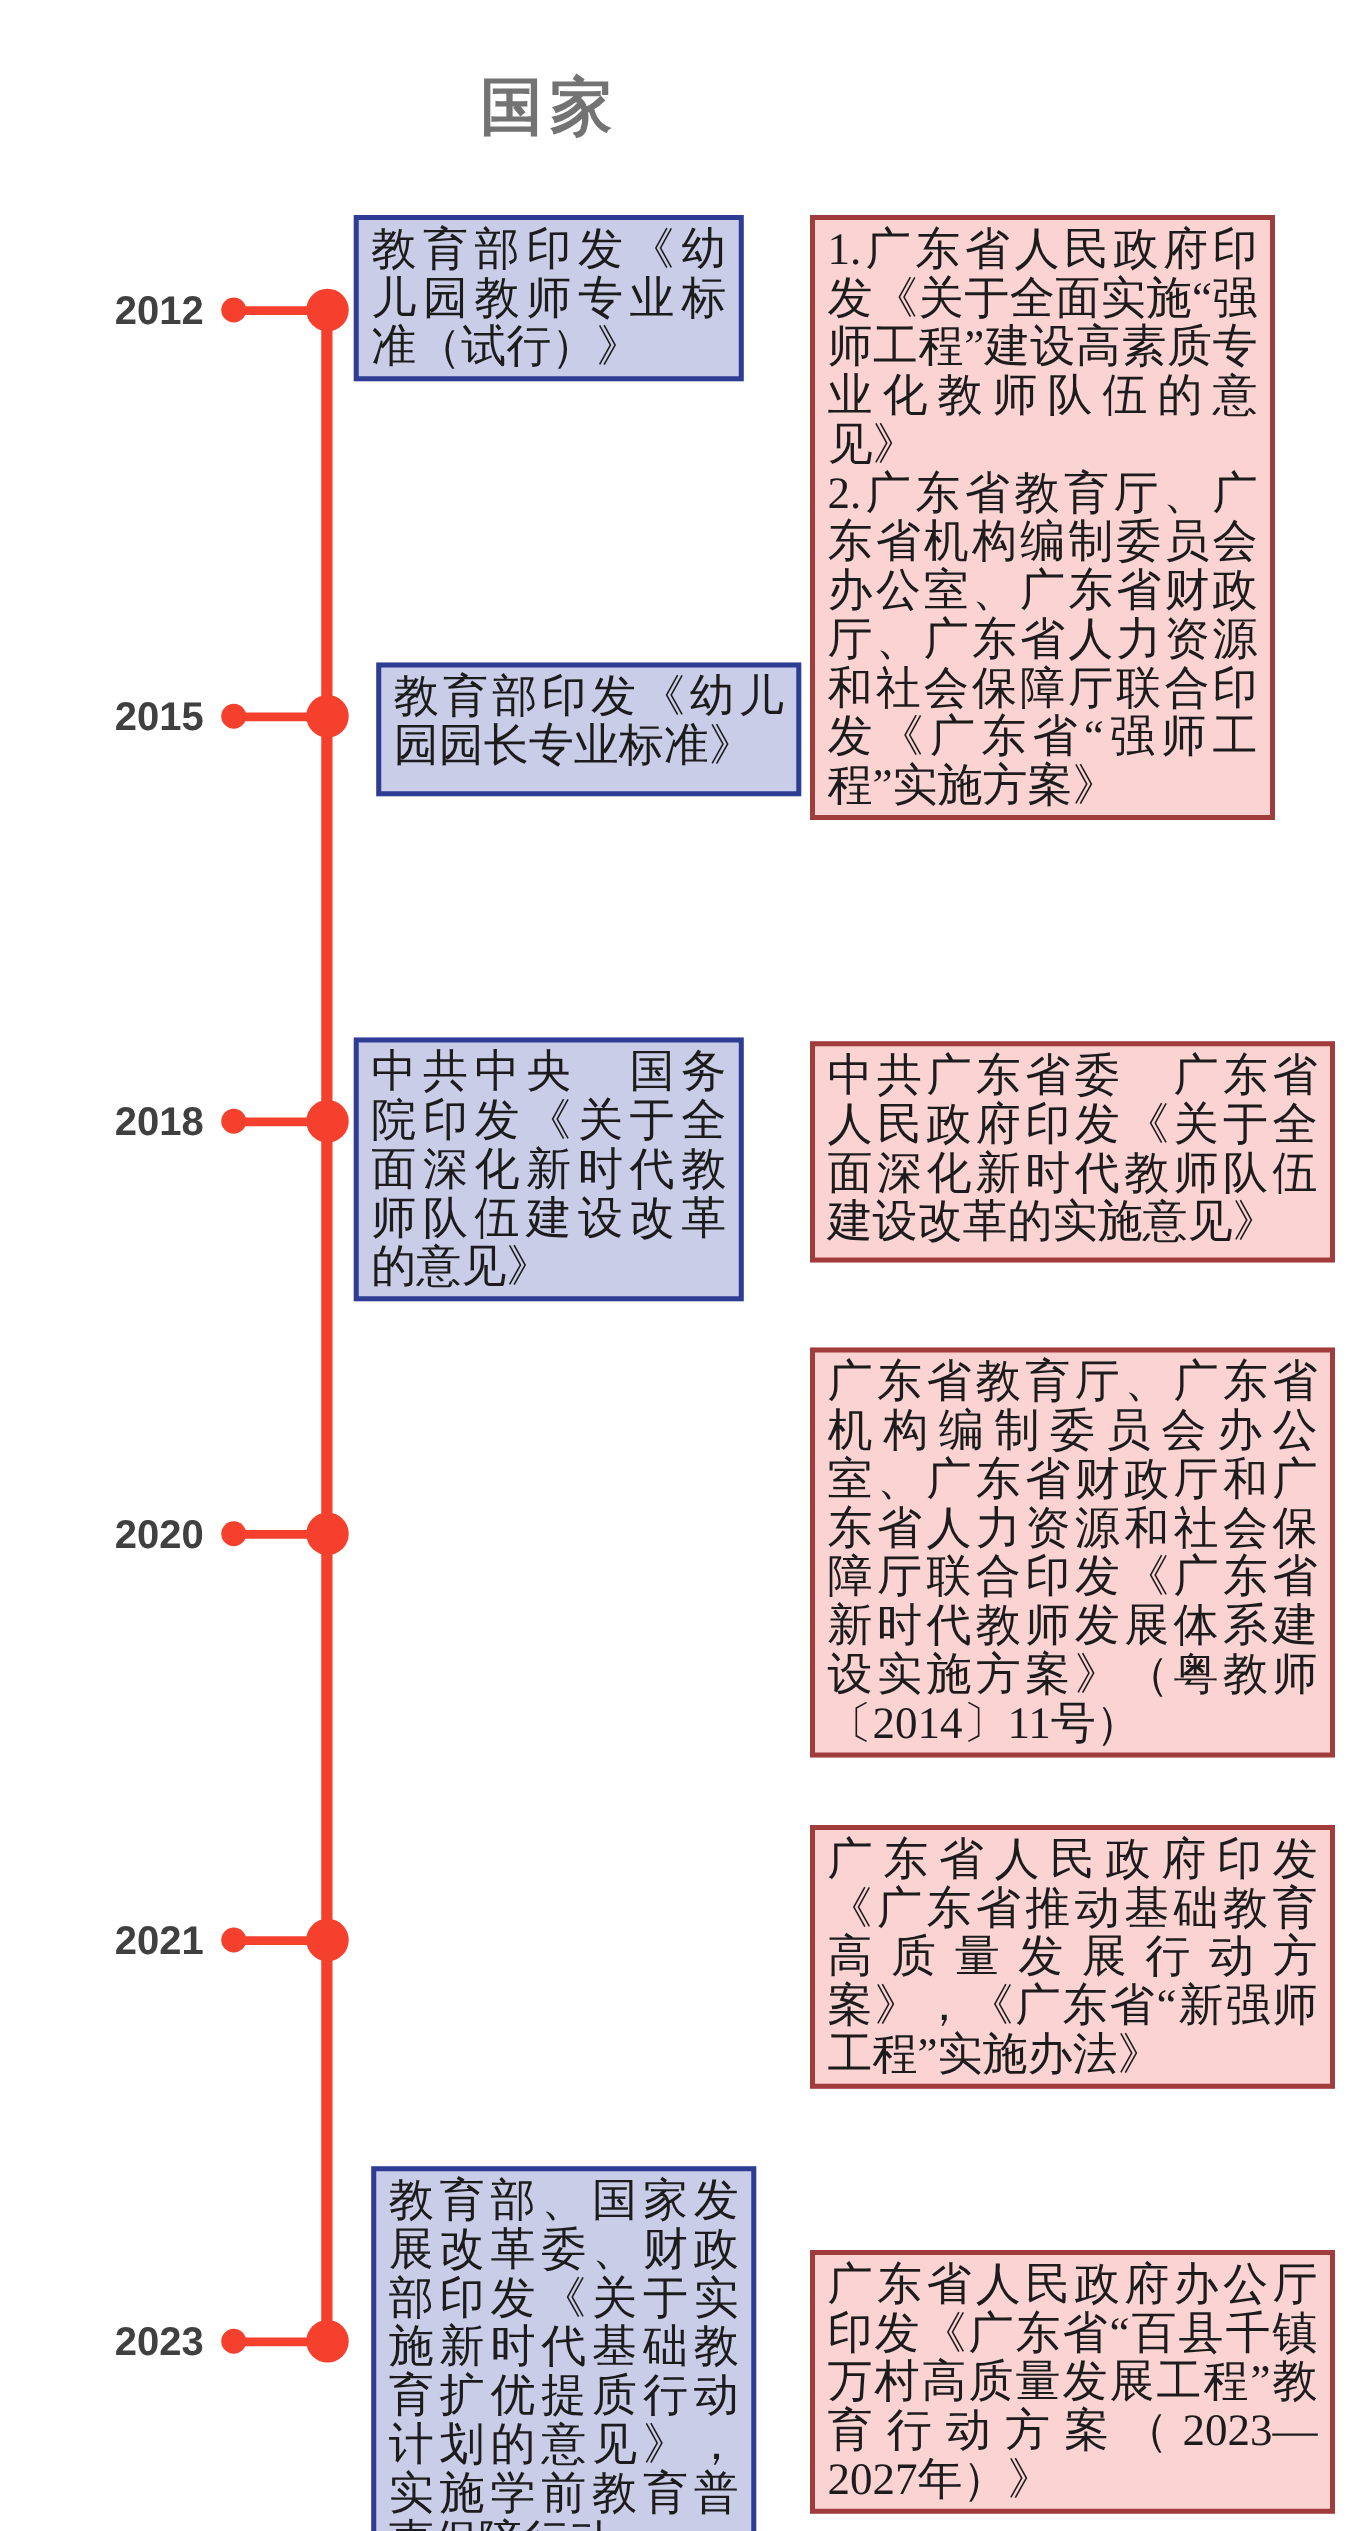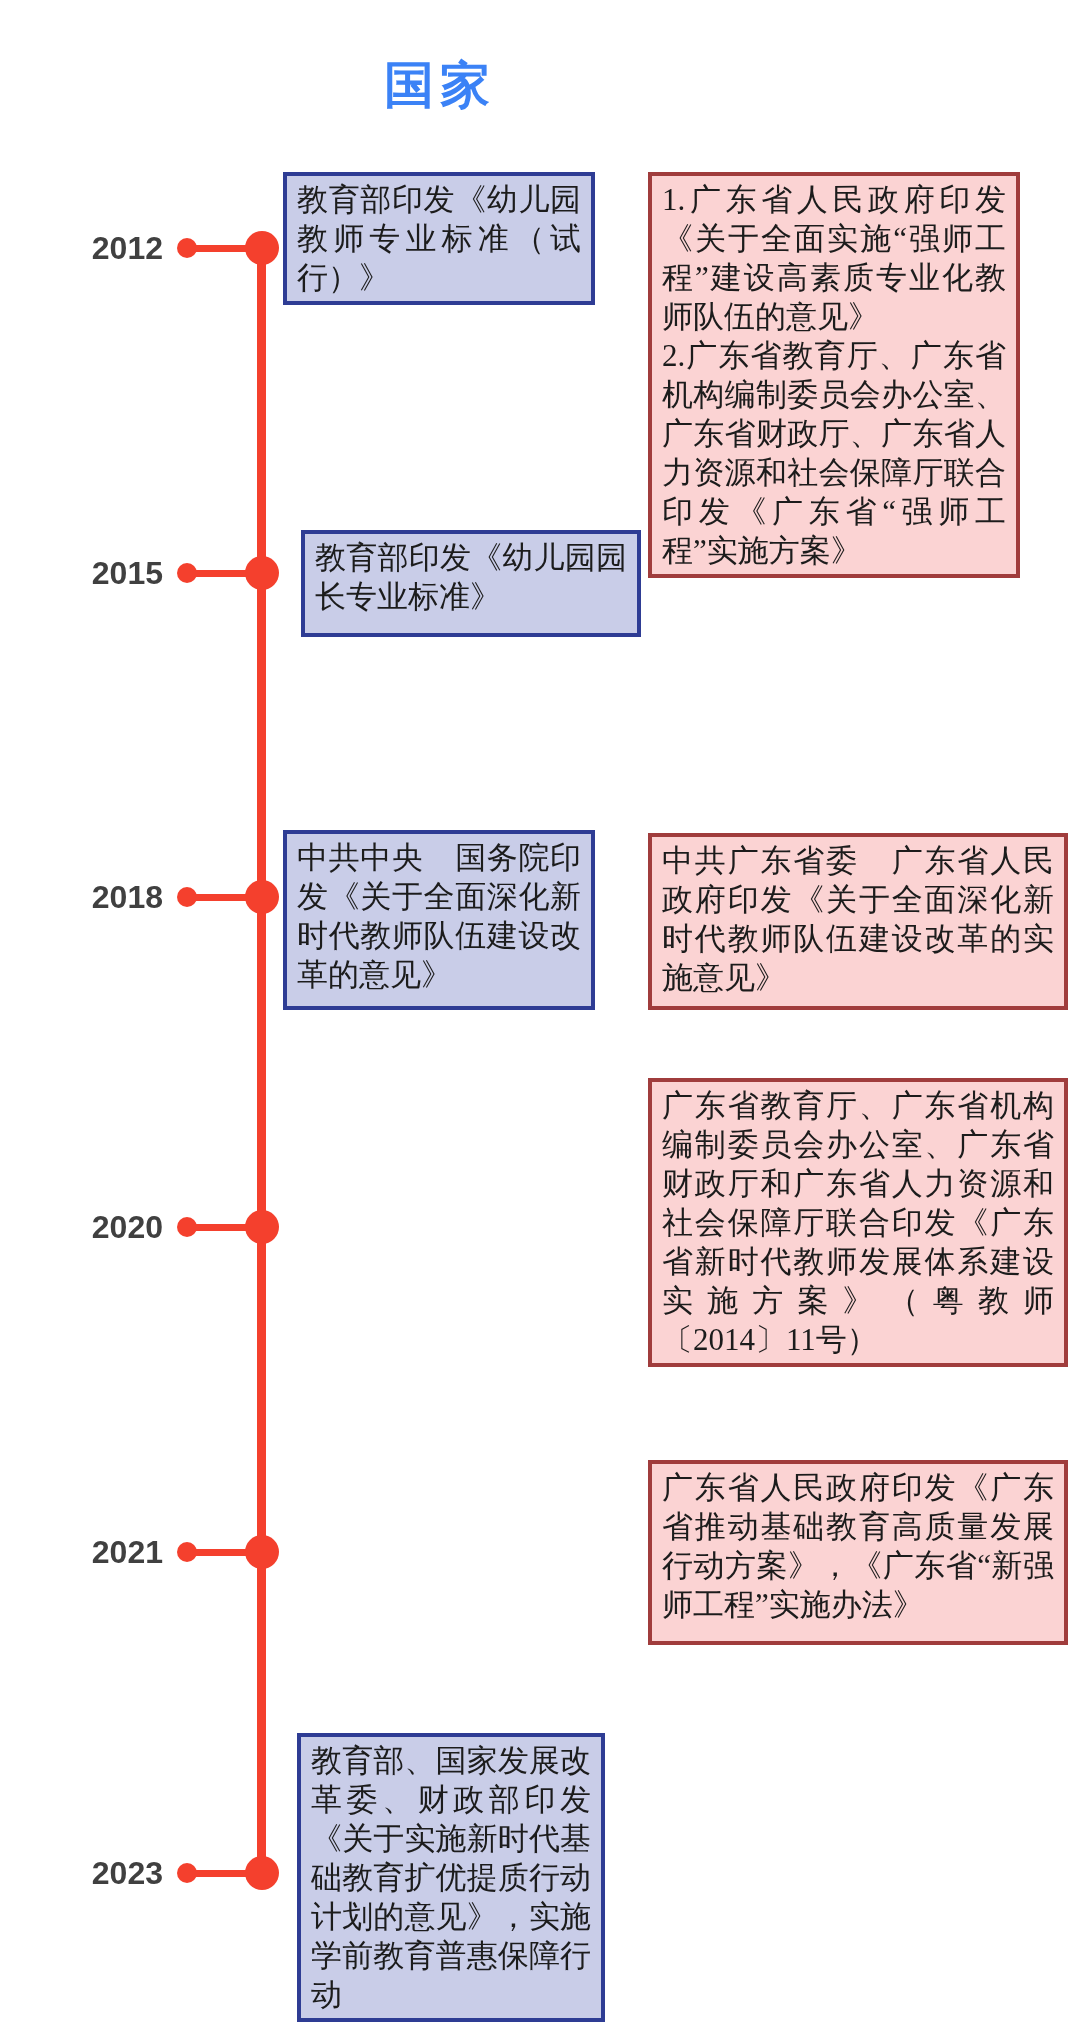--- a/index.html
+++ b/index.html
@@ -12,21 +12,21 @@
     font-family: "Liberation Sans", "DejaVu Sans", sans-serif;
   }
   .col-title {
     position: absolute;
     top: 50px;
     height: 70px;
     line-height: 70px;
     font-size: 50px;
     font-weight: 600;
     letter-spacing: 6px;
-    color: #3b82f6;
+    color: #737373;
     text-align: center;
   }
   #title-national { left: 340px; width: 200px; }
   #title-guangdong { left: 732px; width: 256px; }
 
   .axis {
     position: absolute;
     left: 257px; top: 248px;
     width: 9px; height: 1625px;
     background: #f4402d;
@@ -58,21 +58,21 @@
     border-radius: 50%;
     background: #f4402d;
   }
 
   .box {
     position: absolute;
     box-sizing: border-box;
     border: 4px solid;
     padding: 4px 10px;
     font-family: "Liberation Serif", "DejaVu Serif", serif;
-    font-size: 31px;
+    font-size: 36px;
     line-height: 39px;
     color: #1c1c1c;
     text-align: justify;
   }
   .box .para { text-align: justify; }
   .box-blue { background: #c9cde8; border-color: #2e3c94; }
   .box-pink { background: #fbd3d3; border-color: #a03c3c; }
 
   
   #nat-2012 { left: 283px; top: 172px; width: 312px; }
@@ -153,14 +153,17 @@
   </div>
   <div class="box box-pink" id="gd-2018">
     <div class="para">中共广东省委　广东省人民政府印发《关于全面深化新时代教师队伍建设改革的实施意见》</div>
   </div>
   <div class="box box-pink" id="gd-2020">
     <div class="para">广东省教育厅、广东省机构编制委员会办公室、广东省财政厅和广东省人力资源和社会保障厅联合印发《广东省新时代教师发展体系建设实施方案》（粤教师〔2014〕11号）</div>
   </div>
   <div class="box box-pink" id="gd-2021">
     <div class="para">广东省人民政府印发《广东省推动基础教育高质量发展行动方案》，《广东省“新强师工程”实施办法》</div>
   </div>
+  <div class="box box-pink" id="gd-2023">
+    <div class="para">广东省人民政府办公厅印发《广东省“百县千镇万村高质量发展工程”教育行动方案（2023—2027年）》</div>
+  </div>
 
 </div>
 
 </body></html>

